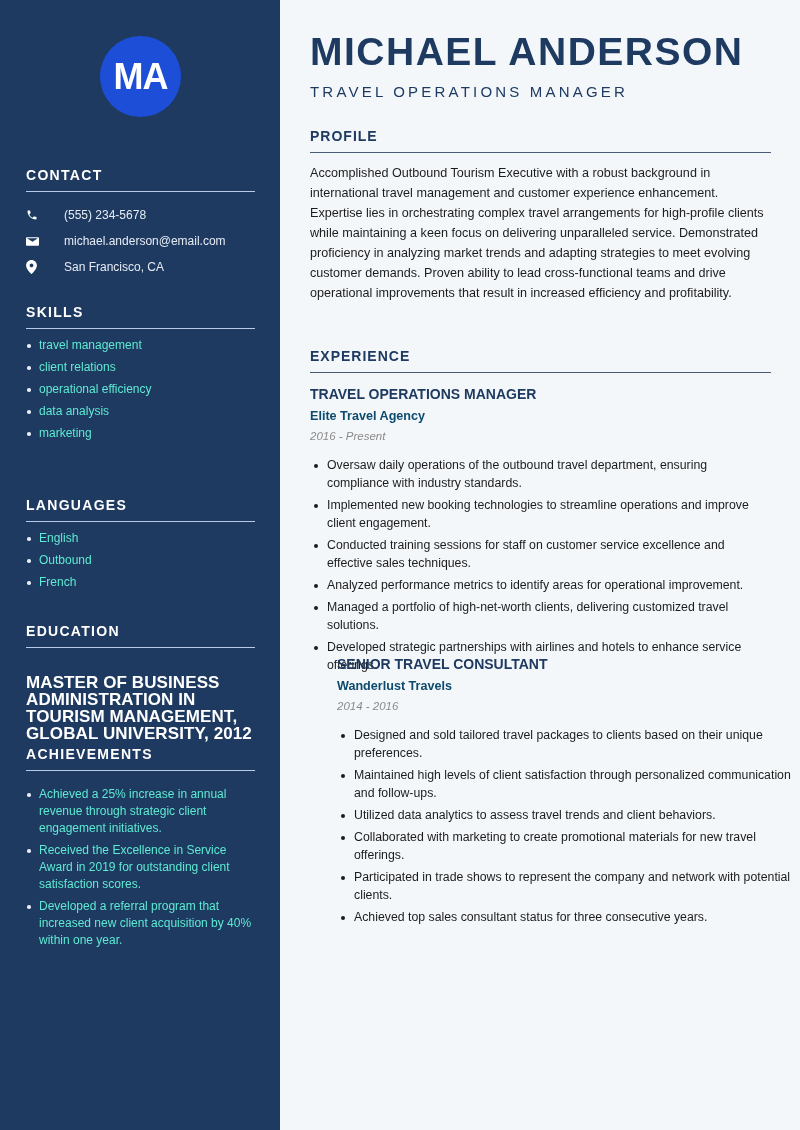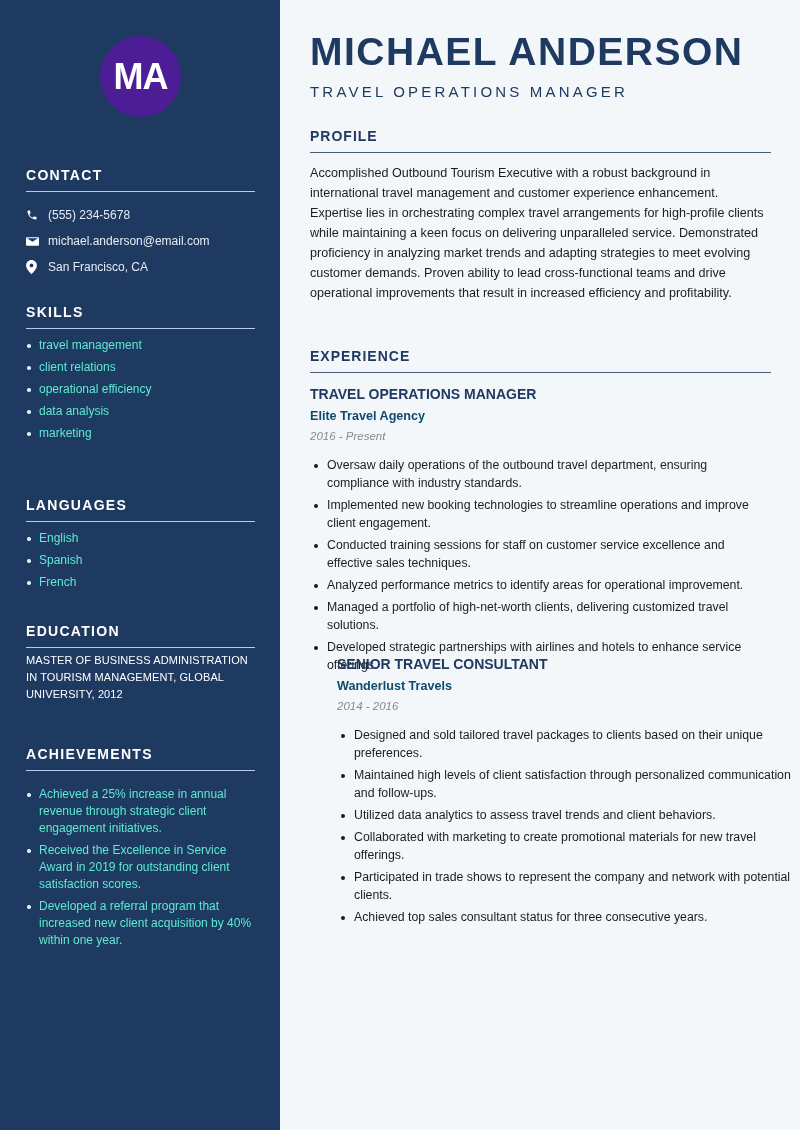--- a/index.html
+++ b/index.html
@@ -9,47 +9,48 @@
     background: #f4f7fa;
     position: relative;
   }
   .sidebar {
     position: absolute; left: 0; top: 0; width: 280px; height: 1130px;
     background: #1e3a60; color: #ffffff;
     padding: 0 26px;
   }
   .avatar {
     position: absolute; left: 100px; top: 36px; width: 81px; height: 81px;
-    border-radius: 50%; background: #4c1d95;
+    border-radius: 50%; background: #1d4ed8;
     display: flex; align-items: center; justify-content: center;
     color: #ffffff; font-weight: bold; font-size: 36px; letter-spacing: -1px;
   }
   .side-section { position: absolute; left: 26px; width: 229px; }
   .side-heading {
     font-size: 14px; font-weight: bold; letter-spacing: 1.3px; color: #ffffff;
     padding-bottom: 8px; border-bottom: 1.5px solid #b8cbe6;
   }
   .contact-row {
     display: flex; align-items: center; font-size: 12px; color: #e6ecf5;
     height: 26px;
+    gap: 16px;
   }
   .contact-row .ic { width: 22px; display: flex; align-items: center; }
   .contact-list { margin-top: 10px; }
   .side-list { list-style: none; margin-top: 8px; }
   .side-list li {
     font-size: 12px; color: #5eead4; position: relative; padding-left: 13px;
     line-height: 17px; margin-bottom: 5px;
   }
   .side-list li::before {
     content: ""; position: absolute; left: 1px; top: 7px; width: 3.5px; height: 3.5px;
     background: #e6ecf5; border-radius: 50%;
   }
   .edu-text {
-    font-size: 11px; font-weight: normal; color: #ffffff; line-height: 17px;
-    margin-top: 4px; letter-spacing: 0.1px;
+    font-size: 17px; font-weight: bold; color: #ffffff; line-height: 17px;
+    margin-top: 26px; letter-spacing: 0.1px;
   }
   .ach-list li { line-height: 17px; margin-bottom: 5px; }
 
   .main { position: absolute; left: 310px; top: 0; width: 461px; }
   .name {
     position: absolute; top: 30px; left: 0; font-size: 39px; font-weight: bold;
     color: #1e3a60; letter-spacing: 1.5px; white-space: nowrap;
   }
   .title {
     position: absolute; top: 83px; left: 0; font-size: 15px; color: #1e3a60;
@@ -124,21 +125,21 @@
       <li>operational efficiency</li>
       <li>data analysis</li>
       <li>marketing</li>
     </ul>
   </section>
 
   <section class="side-section" style="top:497px;">
     <div class="side-heading">LANGUAGES</div>
     <ul class="side-list">
       <li>English</li>
-      <li>Spanish</li>
+      <li>Outbound</li>
       <li>French</li>
     </ul>
   </section>
 
   <section class="side-section" style="top:623px;">
     <div class="side-heading">EDUCATION</div>
     <div class="edu-text">MASTER OF BUSINESS ADMINISTRATION IN TOURISM MANAGEMENT, GLOBAL UNIVERSITY, 2012</div>
   </section>
 
   <section class="side-section" style="top:746px;">

